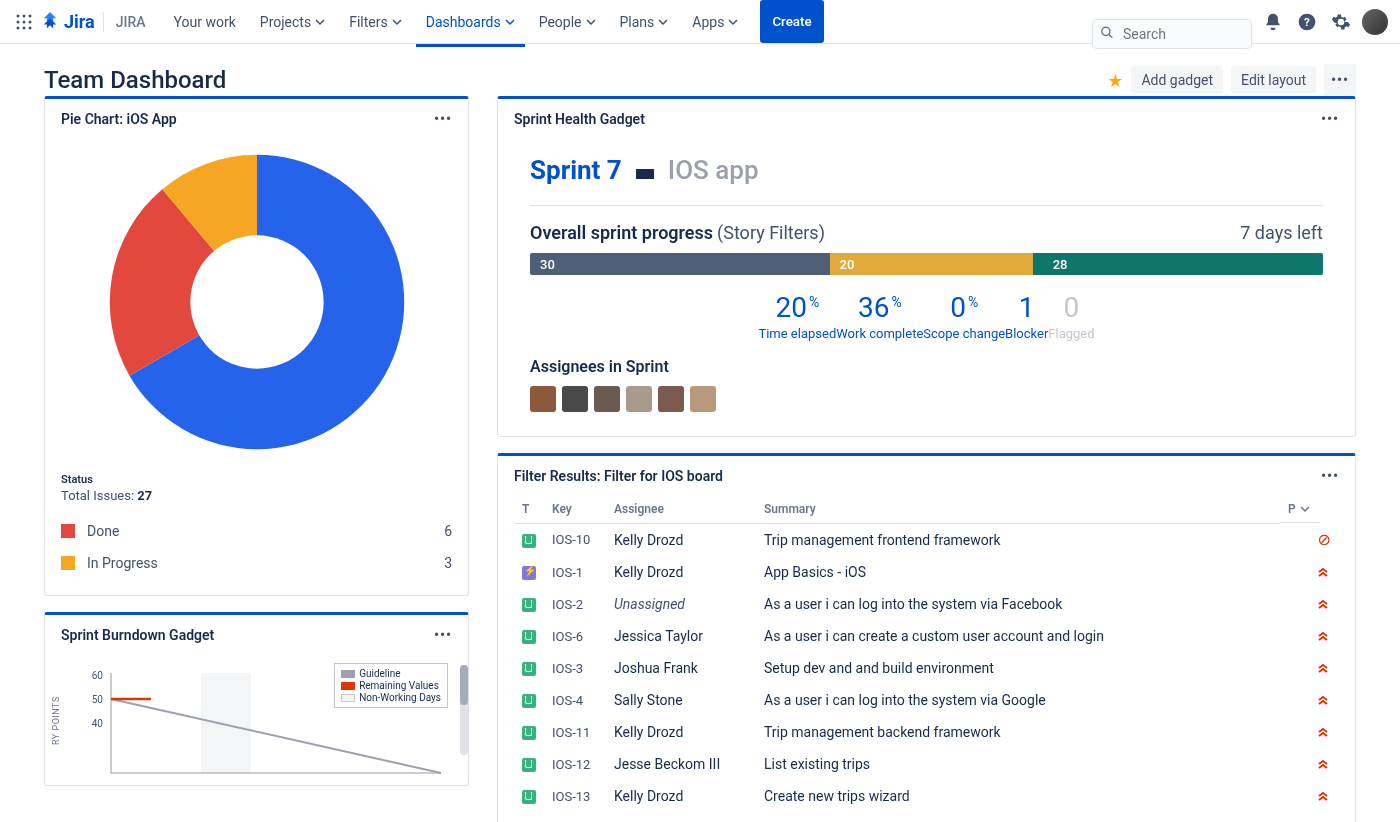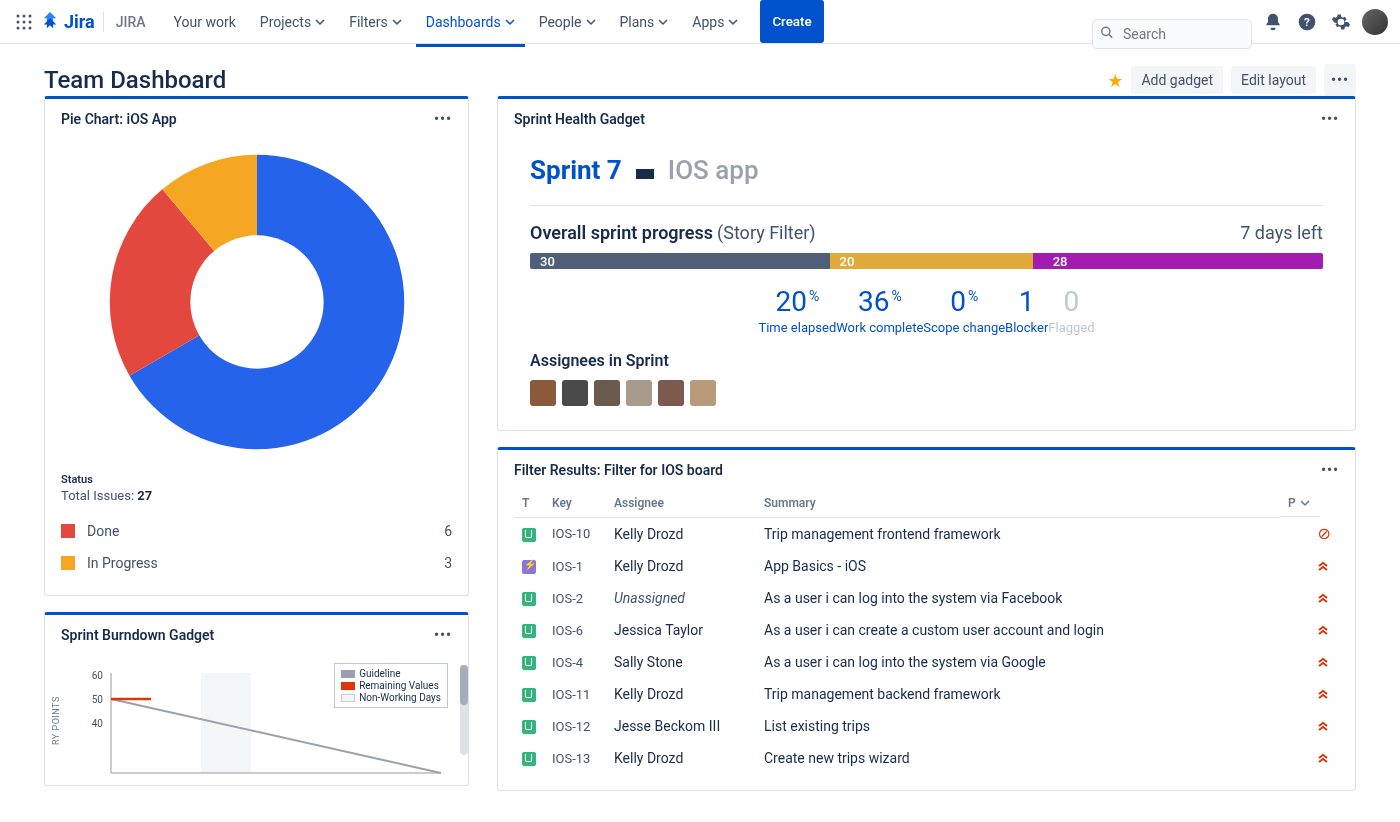--- a/index.html
+++ b/index.html
@@ -55,21 +55,21 @@
 
 .sprint-health-body { padding: 16px 32px 24px 32px; }
 .sprint-title-row { display: flex; align-items: baseline; gap: 14px; padding-bottom: 20px; border-bottom: 1px solid #dfe1e6; margin-bottom: 16px; }
 .sprint-name { color: #0052CC; font-size: 26px; font-weight: 700; }
 .sprint-bar { width: 18px; height: 10px; background: #172B4D; display: inline-block; }
 .sprint-proj { color: #9aa1ad; font-size: 26px; font-weight: 500; }
 .progress-header { display: flex; align-items: baseline; margin-bottom: 10px; }
 .progress-title { font-size: 18px; font-weight: 600; }
 .progress-unit { font-size: 18px; color: #42526E; font-weight: 400; margin-left: 4px; }
 .days-left { margin-left: auto; font-size: 18px; color: #42526E; }
-.progress-bar { display: flex; height: 16px; border-radius: 2px; overflow: hidden; margin-bottom: 12px; }
+.progress-bar { display: flex; height: 22px; border-radius: 2px; overflow: hidden; margin-bottom: 12px; }
 .progress-seg { color: #fff; font-size: 13px; display: flex; align-items: center; padding-left: 10px; font-weight: 500;}
 .stats-row { display: flex; justify-content: center; padding: 4px 0 16px 0; }
 .stat { text-align: center; }
 .stat-val { font-size: 28px; font-weight: 400; color: #0052CC; }
 .stat-val .pct { font-size: 14px; vertical-align: super; margin-left: 2px;}
 .stat-label { font-size: 13px; color: #0052CC; margin-top: 2px; }
 .stat.muted .stat-val, .stat.muted .stat-label { color: #c1c7d0; }
 .assignees-title { font-size: 16px; font-weight: 600; margin-bottom: 10px; }
 .assignees { display: flex; gap: 6px; }
 .assignee-ava { width: 26px; height: 26px; border-radius: 3px; }
@@ -290,27 +290,27 @@
           <span class="gadget-menu">•••</span>
         </div>
         <div class="sprint-health-body">
           <div class="sprint-title-row">
             <span class="sprint-name">Sprint 7</span>
             <span class="sprint-bar"></span>
             <span class="sprint-proj">IOS app</span>
           </div>
           <div class="progress-header">
             <span class="progress-title">Overall sprint progress</span>
-            <span class="progress-unit">(Story Filter)</span>
+            <span class="progress-unit">(Story Filters)</span>
             <span class="days-left">7 days left</span>
           </div>
           <div class="progress-bar" id="progress-bar">
               <div class="progress-seg" style="background: rgb(80, 95, 121); flex: 0.384615 1 0%;">30</div>
               <div class="progress-seg" style="background: rgb(226, 169, 59); flex: 0.25641 1 0%;">20</div>
-              <div class="progress-seg" style="background: #a21caf; flex: 0.358974 1 0%; padding-left: 20px;">28</div>
+              <div class="progress-seg" style="background: #0f766e; flex: 0.358974 1 0%; padding-left: 20px;">28</div>
             </div>
           <div class="stats-row" id="stats-row">
               <div class="stat">
                 <div class="stat-val">20<span class="pct">%</span></div>
                 <div class="stat-label">Time elapsed</div>
               </div>
               <div class="stat">
                 <div class="stat-val">36<span class="pct">%</span></div>
                 <div class="stat-label">Work complete</div>
               </div>
@@ -399,20 +399,32 @@
     <td>As a user i can create a custom user account and login</td>
     <td style="text-align:right"><span class="prio-icon prio-highest">
                       <svg width="14" height="14" viewBox="0 0 14 14">
                         <path d="M3 8l4-3 4 3" fill="none" stroke="currentColor" stroke-width="2"></path>
                         <path d="M3 12l4-3 4 3" fill="none" stroke="currentColor" stroke-width="2"></path>
                       </svg>
                     </span></td>
                 </tr>
                 <tr>
     <td><span class="issue-icon story"></span></td>
+    <td class="key">IOS-3</td>
+    <td class="">Joshua Frank</td>
+    <td>Setup dev and and build environment</td>
+    <td style="text-align:right"><span class="prio-icon prio-highest">
+                      <svg width="14" height="14" viewBox="0 0 14 14">
+                        <path d="M3 8l4-3 4 3" fill="none" stroke="currentColor" stroke-width="2"></path>
+                        <path d="M3 12l4-3 4 3" fill="none" stroke="currentColor" stroke-width="2"></path>
+                      </svg>
+                    </span></td>
+                </tr>
+                <tr>
+    <td><span class="issue-icon story"></span></td>
     <td class="key">IOS-4</td>
     <td class="">Sally Stone</td>
     <td>As a user i can log into the system via Google</td>
     <td style="text-align:right"><span class="prio-icon prio-highest">
                       <svg width="14" height="14" viewBox="0 0 14 14">
                         <path d="M3 8l4-3 4 3" fill="none" stroke="currentColor" stroke-width="2"></path>
                         <path d="M3 12l4-3 4 3" fill="none" stroke="currentColor" stroke-width="2"></path>
                       </svg>
                     </span></td>
                 </tr>

